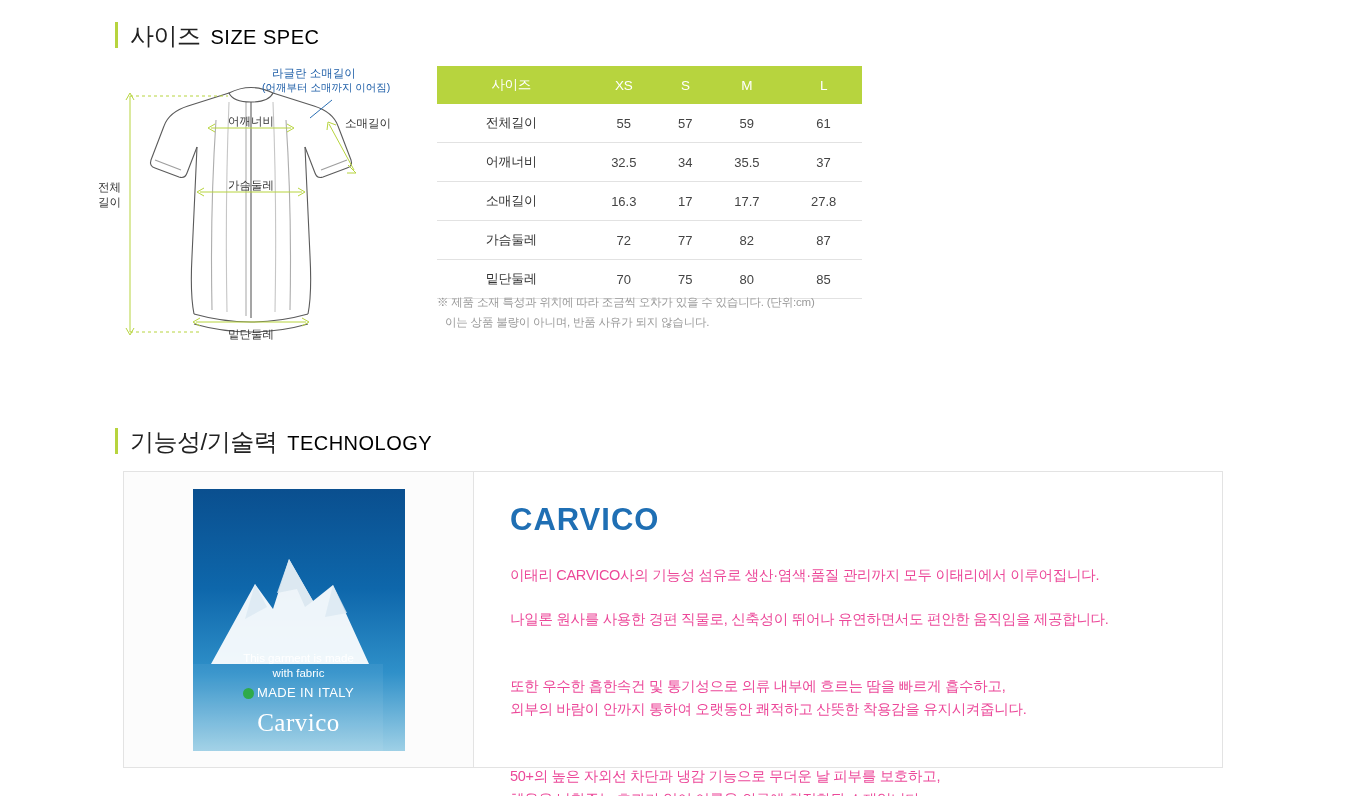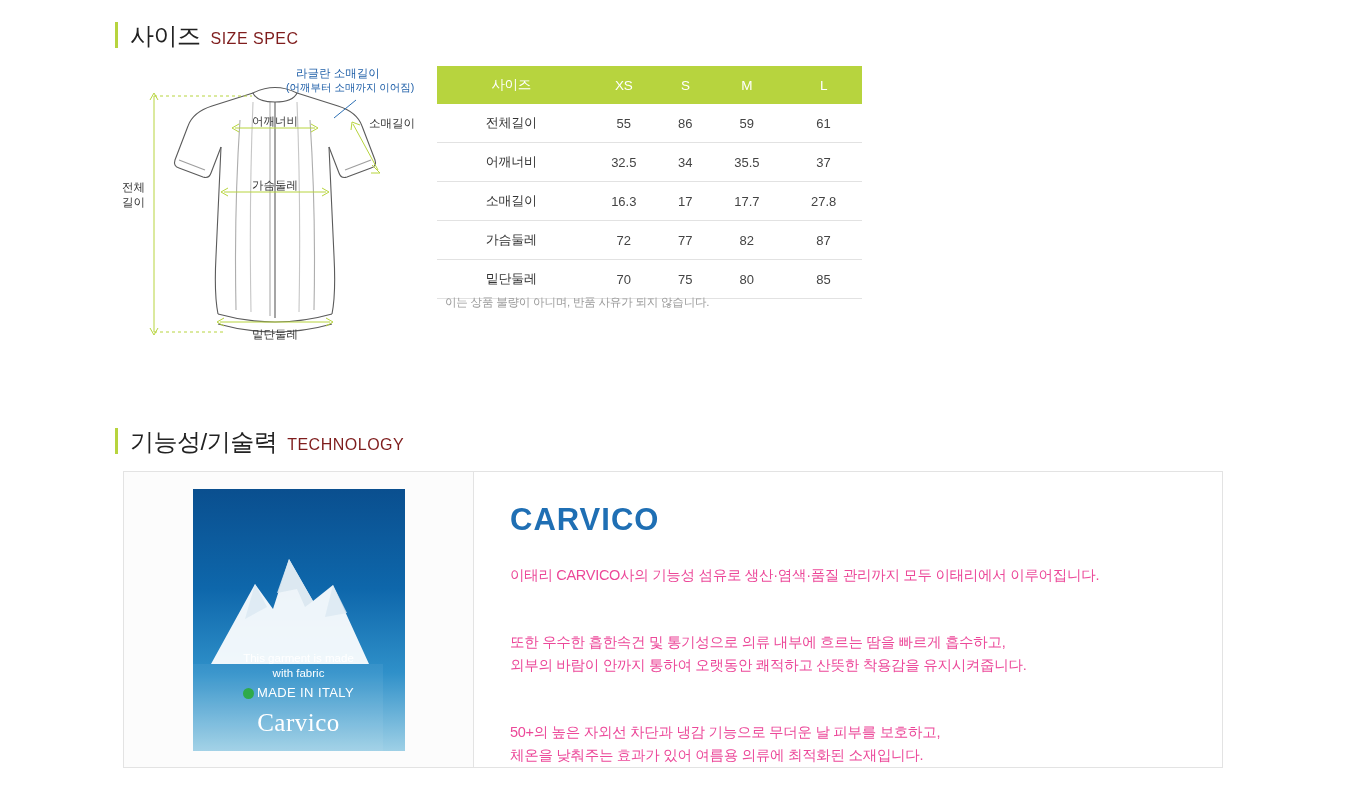--- a/index.html
+++ b/index.html
@@ -30,33 +30,33 @@
     position: relative;
     top: 4px;
   }
   .section-head .ko {
     font-size: 24px;
     color: #222222;
     font-weight: normal;
     letter-spacing: -0.5px;
   }
   .section-head .en {
-    font-size: 16px;
-    color: #7f1d1d;
+    font-size: 20px;
+    color: #000000;
     margin-left: 10px;
     letter-spacing: 0.5px;
   }
 
   #size-head { left: 115px; top: 18px; }
   #tech-head { left: 115px; top: 424px; }
 
   
   #size-diagram {
     position: absolute;
-    left: 120px;
+    left: 96px;
     top: 60px;
     width: 330px;
     height: 280px;
     text-align: center;
   }
 
   
   #size-table-wrap {
     position: absolute;
     left: 437px;
@@ -273,21 +273,21 @@
         <th>XS</th>
         <th>S</th>
         <th>M</th>
         <th>L</th>
       </tr>
     </thead>
     <tbody>
       <tr>
         <td class="rowhead">전체길이</td>
         <td>55</td>
-        <td>86</td>
+        <td>57</td>
         <td>59</td>
         <td>61</td>
       </tr>
       <tr>
         <td class="rowhead">어깨너비</td>
         <td>32.5</td>
         <td>34</td>
         <td>35.5</td>
         <td>37</td>
       </tr>
@@ -310,20 +310,21 @@
         <td>70</td>
         <td>75</td>
         <td>80</td>
         <td>85</td>
       </tr>
     </tbody>
   </table>
 </div>
 
 <div id="size-note">
+  <div>※ 제품 소재 특성과 위치에 따라 조금씩 오차가 있을 수 있습니다. (단위:cm)</div>
   <div class="l2">이는 상품 불량이 아니며, 반품 사유가 되지 않습니다.</div>
 </div>
 
 <div class="section-head" id="tech-head">
   <span class="bar"></span>
   <span class="ko">기능성/기술력</span>
   <span class="en">TECHNOLOGY</span>
 </div>
 
 <div id="tech-box">
@@ -347,20 +348,23 @@
     </div>
   </div>
 
   <div id="tech-text-cell">
     <div id="tech-brand">CARVICO</div>
 
     <p class="tech-para">
       <span>이태리 CARVICO사의 기능성 섬유로 생산·염색·품질 관리까지 모두 이태리에서 이루어집니다.</span>
     </p>
 
+    <p class="tech-para">
+      <span>나일론 원사를 사용한 경편 직물로, 신축성이 뛰어나 유연하면서도 편안한 움직임을 제공합니다.</span>
+    </p>
 
     <p class="tech-para" style="white-space:pre-line;">
       <span>또한 우수한 흡한속건 및 통기성으로 의류 내부에 흐르는 땀을 빠르게 흡수하고,
 외부의 바람이 안까지 통하여 오랫동안 쾌적하고 산뜻한 착용감을 유지시켜줍니다.</span>
     </p>
 
     <p class="tech-para" style="white-space:pre-line;">
       <span>50+의 높은 자외선 차단과 냉감 기능으로 무더운 날 피부를 보호하고,
 체온을 낮춰주는 효과가 있어 여름용 의류에 최적화된 소재입니다.</span>
     </p>

